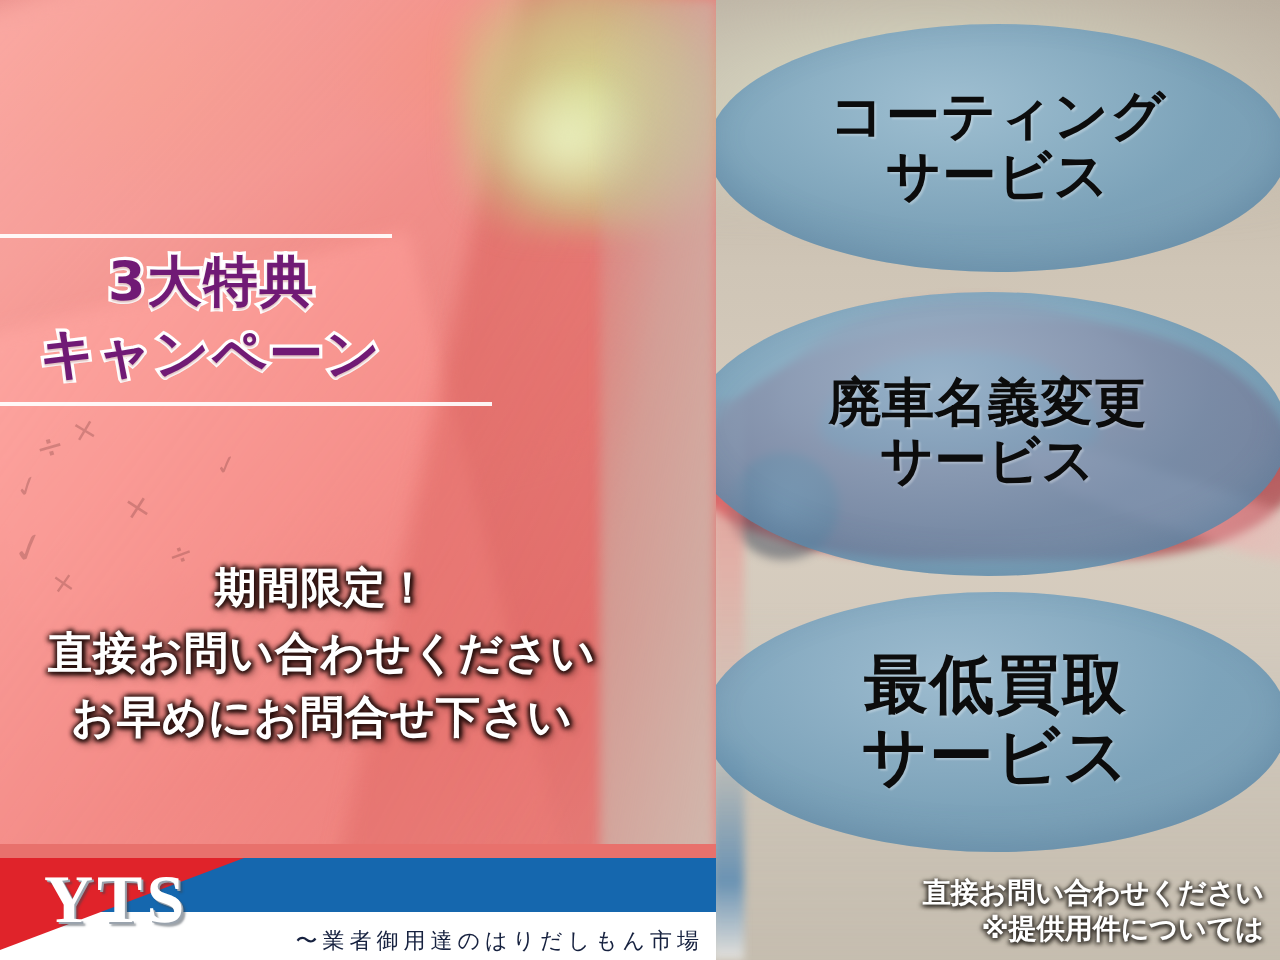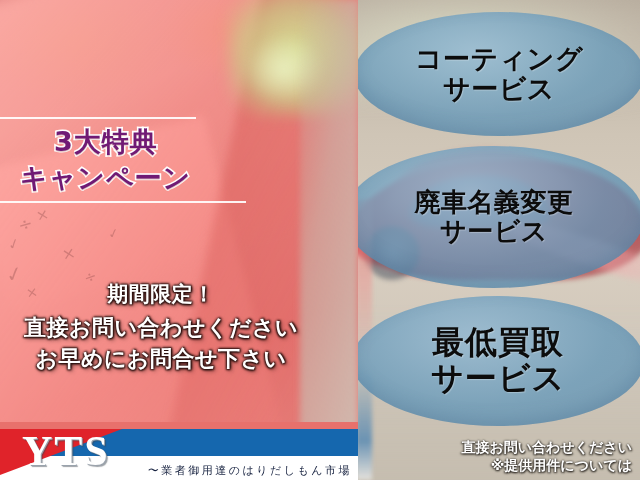--- a/index.html
+++ b/index.html
@@ -165,21 +165,21 @@
   }
   #logo-redwedge {
     position: absolute; left: 0; top: 7px;
     width: 122px; height: 46px;
     background: #e0232a;
     clip-path: polygon(0 0, 100% 0, 0 100%);
   }
   #logo-text {
     position: absolute; left: 22px; top: 8px;
     font-family: "Liberation Serif", "DejaVu Serif", serif;
-    font-size: 42px;
+    font-size: 34px;
     font-weight: bold;
     letter-spacing: 2px;
     color: #ffffff;
     text-shadow: 1px 1px 0 #9aa3ad, 2px 2px 1px rgba(60,70,80,.5);
     line-height: 42px;
   }
   #logo-tagline {
     position: absolute; right: 6px; bottom: 2px;
     font-family: "DejaVu Serif", "Liberation Serif", serif;
     font-size: 11px;

